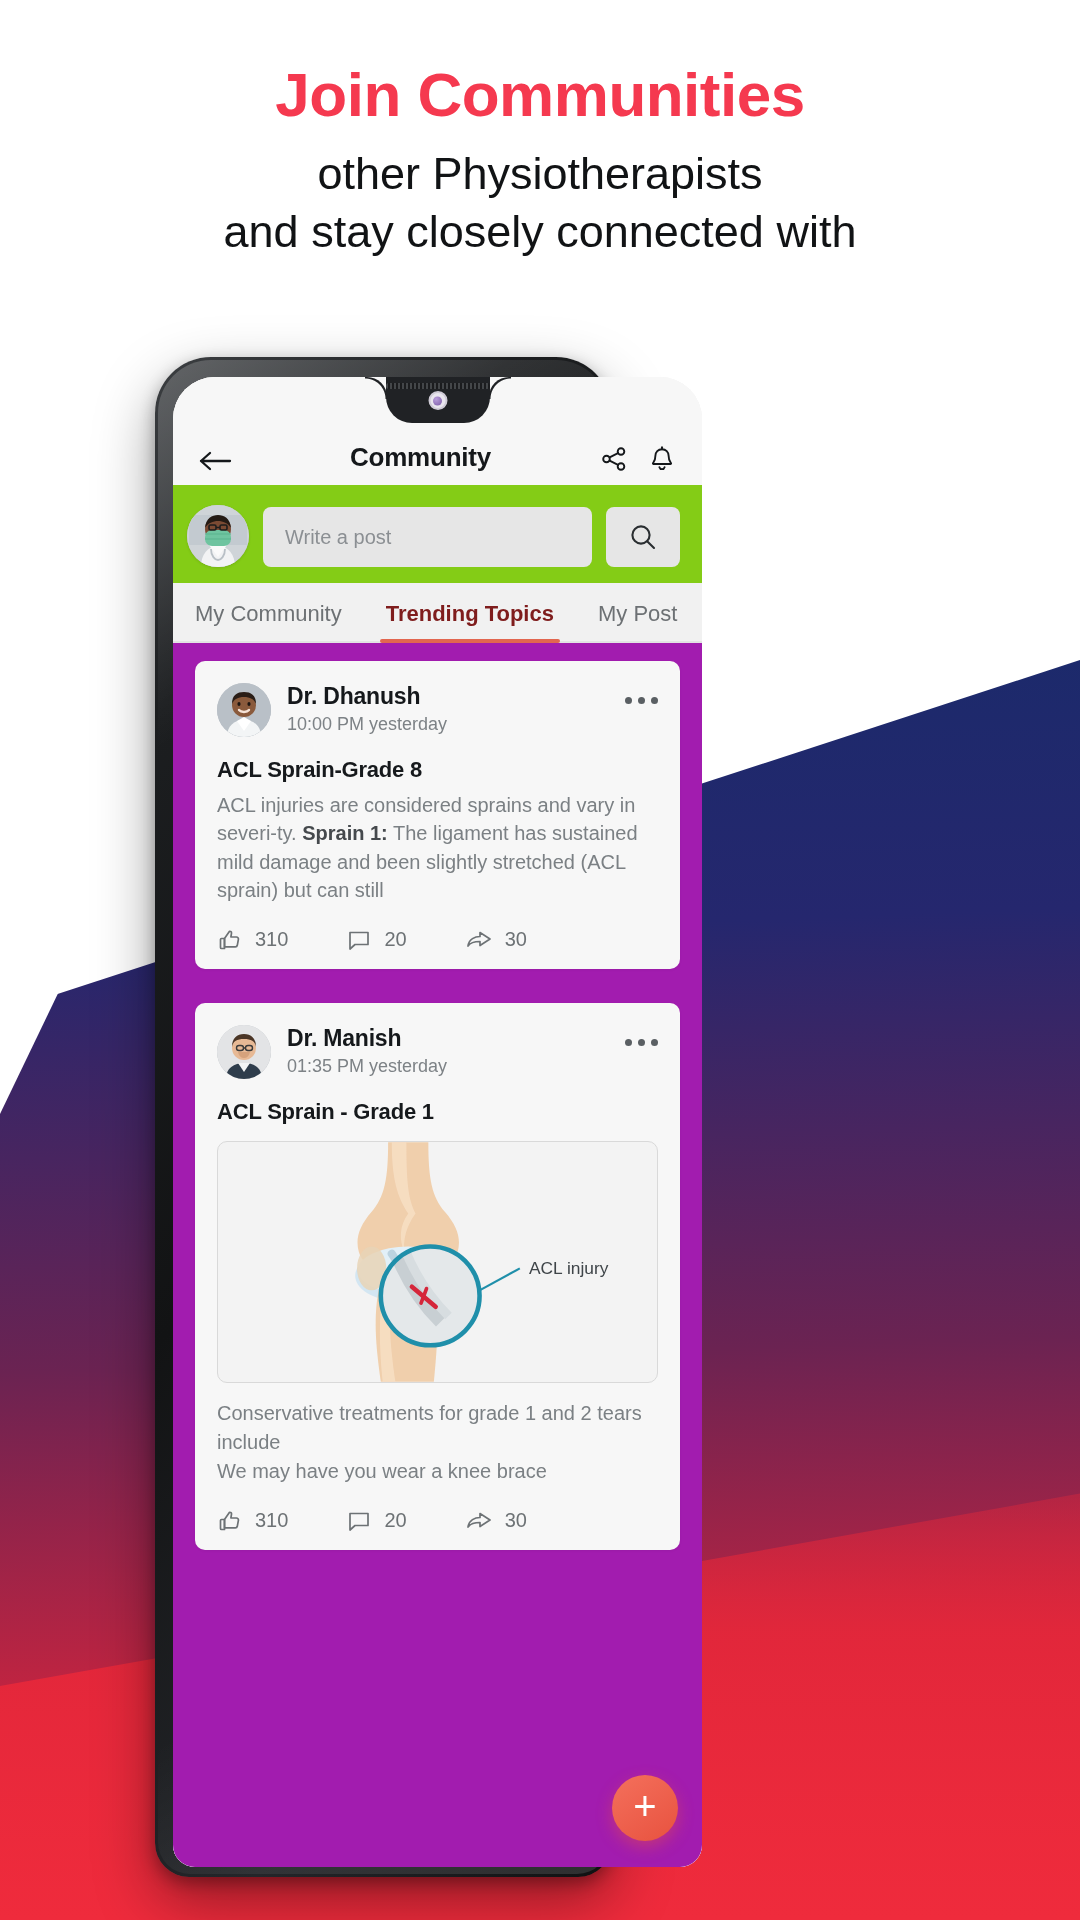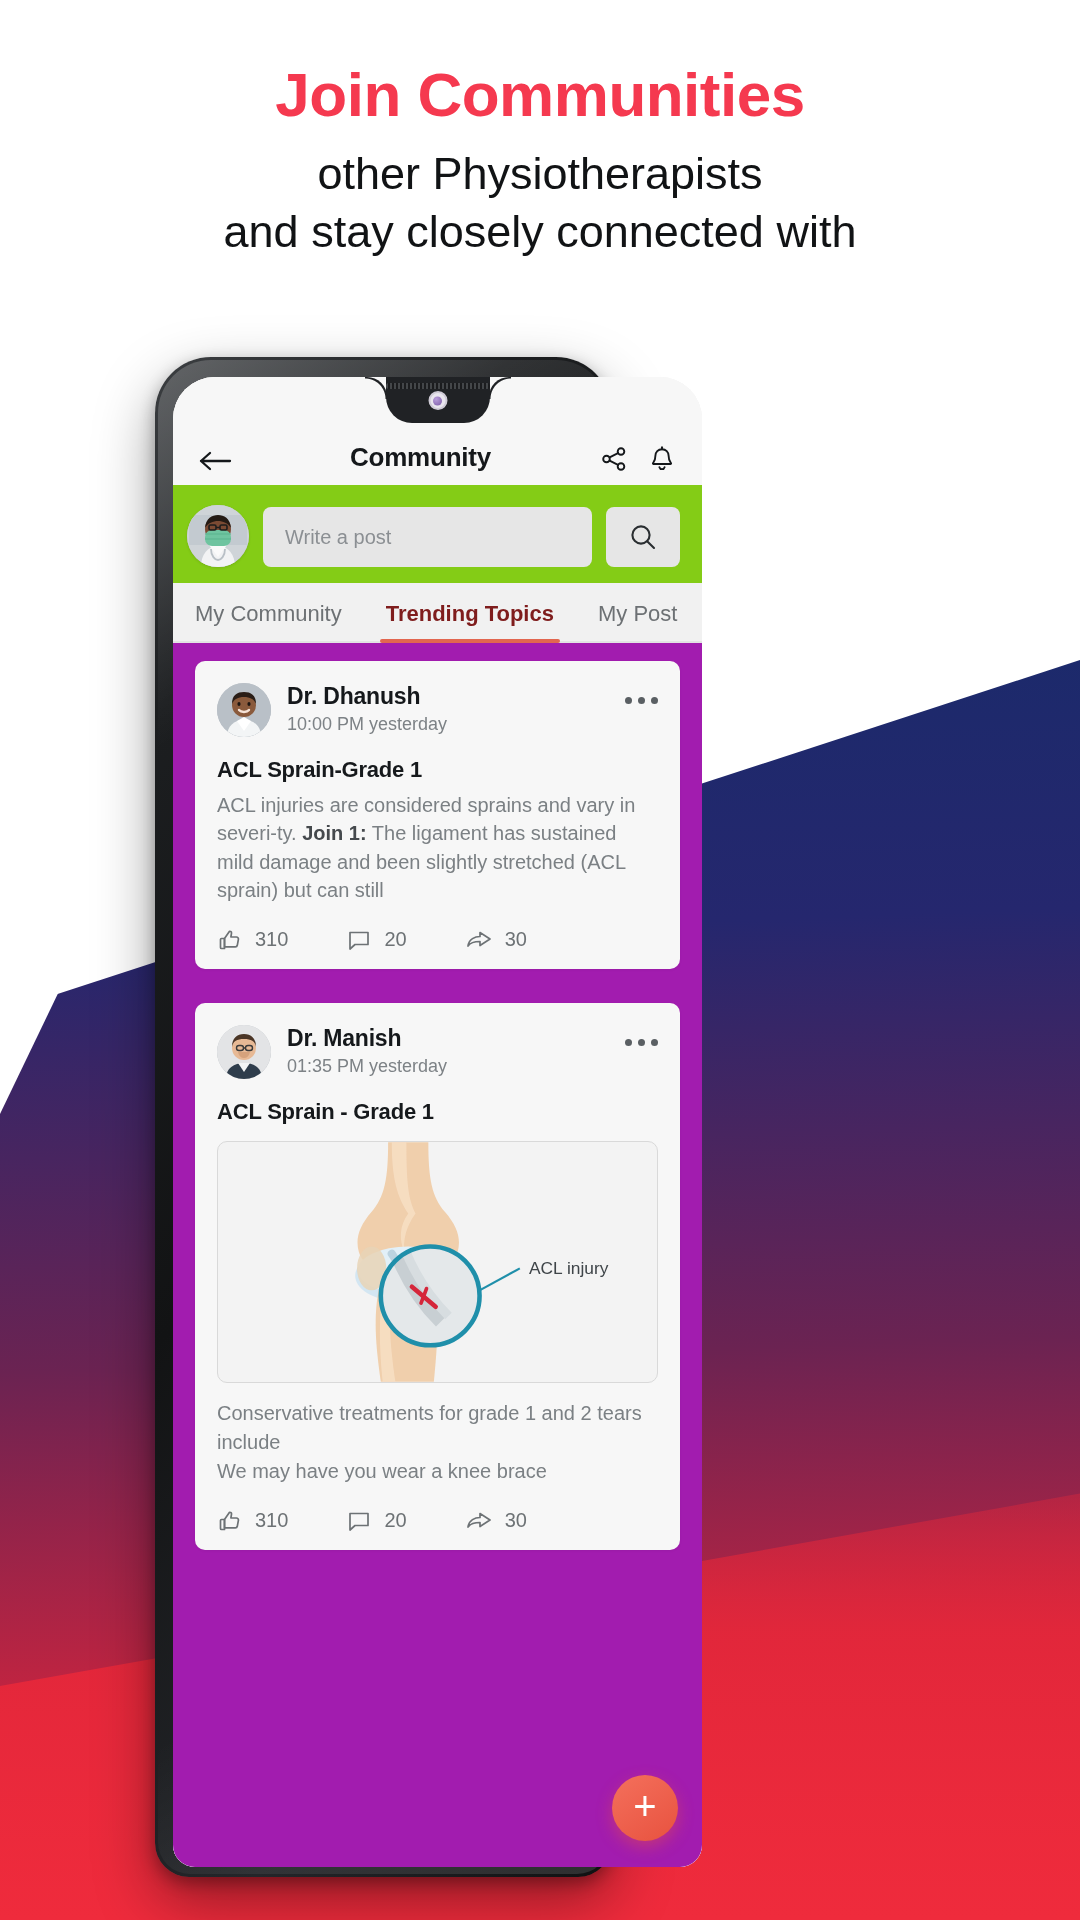--- a/index.html
+++ b/index.html
@@ -304,22 +304,22 @@
               <div class="post-meta">
                 <div class="post-author">Dr. Dhanush</div>
                 <div class="post-time">10:00 PM yesterday</div>
               </div>
               <div class="post-more">
                 <span class="dot"></span>
                 <span class="dot"></span>
                 <span class="dot"></span>
               </div>
             </div>
-            <div class="post-title">ACL Sprain-Grade 1</div>
-            <div class="post-text"><span>ACL injuries are considered sprains and vary in severi-ty. </span><b>Join 1:</b><span> The ligament has sustained mild damage and been slightly stretched (ACL sprain) but can still</span></div>
+            <div class="post-title">ACL Sprain-Grade 8</div>
+            <div class="post-text"><span>ACL injuries are considered sprains and vary in severi-ty. </span><b>Sprain 1:</b><span> The ligament has sustained mild damage and been slightly stretched (ACL sprain) but can still</span></div>
             <div class="reactions">
               <div class="reaction">
                 <svg width="26" height="26" viewBox="0 0 26 26">
                   <path d="M7.5 11.5h-3a1 1 0 0 0-1 1v8a1 1 0 0 0 1 1h3z" fill="none" stroke="#6d7275" stroke-width="1.7" stroke-linejoin="round"></path>
                   <path d="M7.5 11.5l4.5-6.5c.4-.6 1.2-.8 1.8-.4.5.3.8.9.7 1.5l-.6 3.9h5.6c1.2 0 2.1 1.1 1.9 2.3l-1.1 6c-.2.9-1 1.6-1.9 1.6H7.5z" fill="none" stroke="#6d7275" stroke-width="1.7" stroke-linejoin="round"></path>
                 </svg>
                 <span class="reaction-count">310</span>
               </div>
               <div class="reaction">
                 <svg width="26" height="26" viewBox="0 0 26 26">

